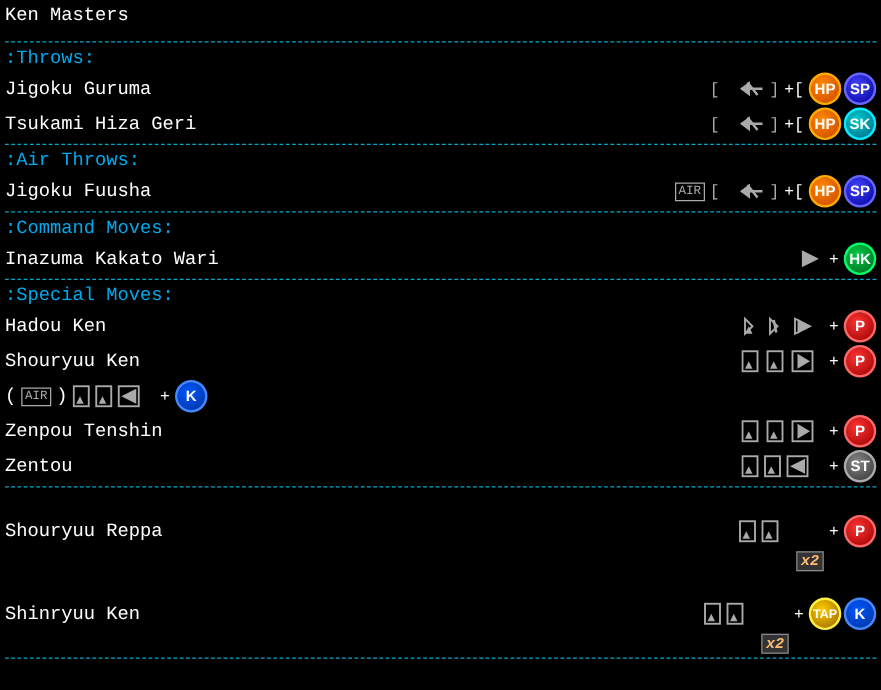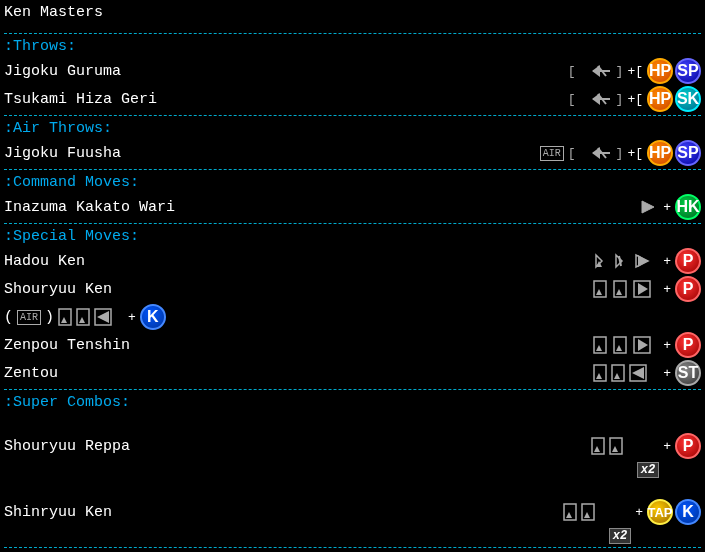--- a/index.html
+++ b/index.html
@@ -56,50 +56,50 @@
 
     
     .btn-badge {
       display: inline-flex;
       align-items: center;
       justify-content: center;
       width: 26px;
       height: 26px;
       border-radius: 50%;
       font-weight: bold;
-      font-size: 16px;
+      font-size: 12px;
       font-family: Arial, sans-serif;
       border: 2px solid #fff;
     }
     .btn-hp { background: radial-gradient(circle at 40% 35%, #ff8800, #cc4400); color: #fff; border-color: #ffaa00; }
     .btn-sp { background: radial-gradient(circle at 40% 35%, #4444ff, #000099); color: #fff; border-color: #6666ff; }
     .btn-hk { background: radial-gradient(circle at 40% 35%, #00cc44, #006622); color: #fff; border-color: #00ff66; }
     .btn-sk { background: radial-gradient(circle at 40% 35%, #00cccc, #006688); color: #fff; border-color: #00eeff; }
     .btn-p  { background: radial-gradient(circle at 40% 35%, #ff3333, #990000); color: #fff; border-color: #ff6666; }
     .btn-k  { background: radial-gradient(circle at 40% 35%, #0055ff, #003399); color: #fff; border-color: #4488ff; }
     .btn-st { background: radial-gradient(circle at 40% 35%, #888888, #333333); color: #fff; border-color: #aaaaaa; }
-    .btn-tap { background: radial-gradient(circle at 40% 35%, #ffcc00, #996600); color: #fff; border-color: #ffee44; font-size: 13px; text-align: right; }
+    .btn-tap { background: radial-gradient(circle at 40% 35%, #ffcc00, #996600); color: #fff; border-color: #ffee44; font-size: 10px; text-align: right; }
 
     
     .arrows-svg {
       display: inline-block;
       vertical-align: middle;
     }
 
     .air-label {
       font-size: 10px;
       color: #aaa;
       border: 1px solid #aaa;
       padding: 1px 2px;
       margin-right: 2px;
     }
 
     .x2-label {
       font-size: 12px;
-      color: #ffffff;
+      color: #fdba74;
       background: #333;
       border: 1px solid #888;
       padding: 0 3px;
       font-style: italic;
       font-weight: bold;
       margin-top: 48px;
     }
 
     .parens { color: #fff; margin-right: 2px; }
   </style>
@@ -277,21 +277,20 @@
       </svg>
       <span class="plus">+</span>
       <span class="btn-badge btn-st">ST</span>
     </span>
   </div>
 </div>
 
 <hr class="divider">
 
 <div>
-  <div class="section-header">:Super Combos:</div>
 
   <div class="move-row">
     <span class="move-name">Shouryuu Reppa</span>
     <span class="move-inputs">
       <svg class="arrows-svg" width="44" height="22">
         <polygon points="3,17 9,17 6,11" fill="#aaa"></polygon>
         <rect x="1" y="3" width="12" height="16" fill="none" stroke="#aaa" stroke-width="1.5"></rect>
         <polygon points="21,17 27,17 24,11" fill="#aaa"></polygon>
         <rect x="19" y="3" width="12" height="16" fill="none" stroke="#aaa" stroke-width="1.5"></rect>
       </svg>

